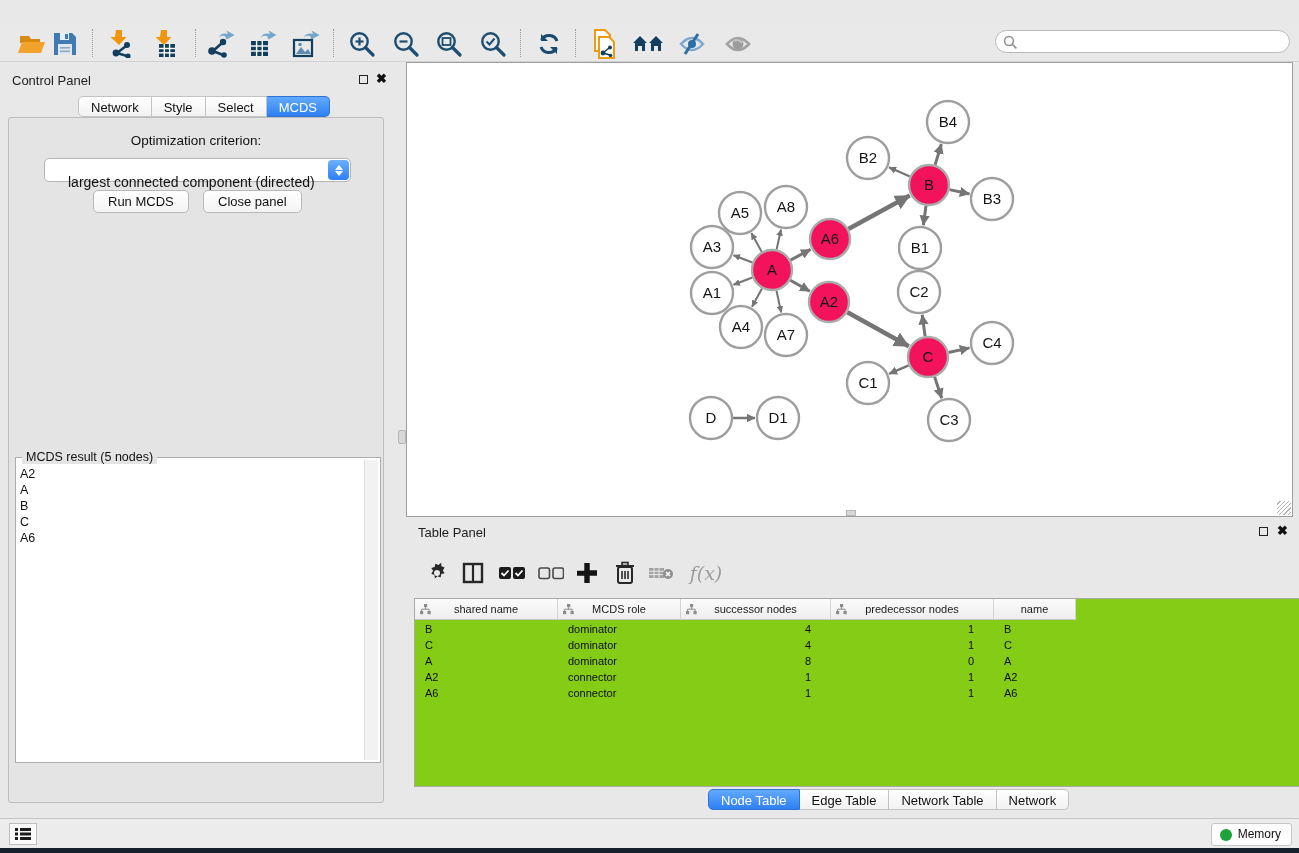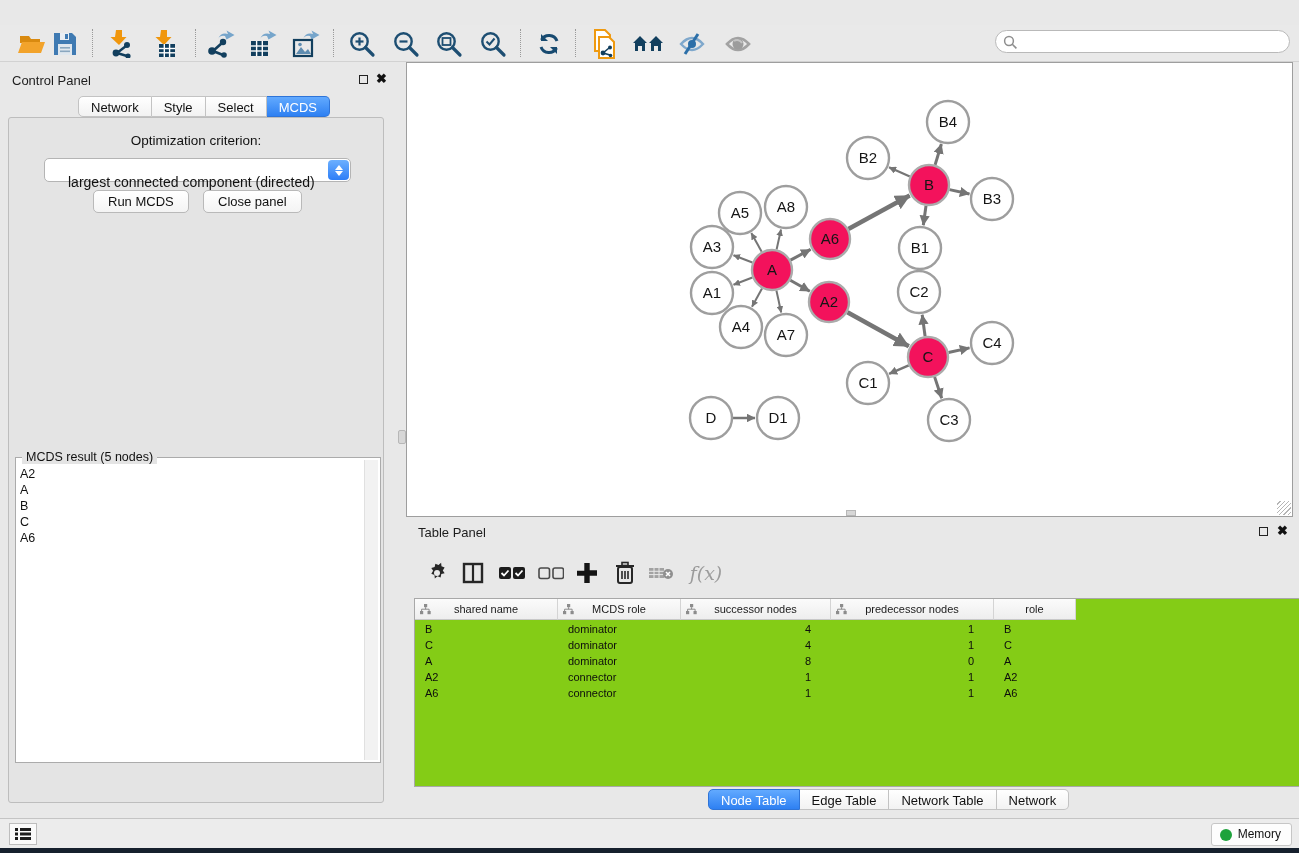--- a/index.html
+++ b/index.html
@@ -532,21 +532,21 @@
               <rect x="0" y="7" width="3.2" height="3.2"></rect>
               <rect x="7.5" y="7" width="3.2" height="3.2"></rect>
             </g>
             <g stroke="#8c8c8c" stroke-width="1" fill="none">
               <path d="M5.6 3.2 v2 M1.6 7 v-1.8 h7.5 V7"></path>
             </g>
           </svg>
           <span>predecessor nodes</span>
         </div>
         <div class="th" style="width: 82px;">
-          <span>role</span>
+          <span>name</span>
         </div>
       </div>
     <div id="tbody">
         <div class="trow" style="top: 22px;">
           <div class="td" style="left: 0px; width: 143px; text-align: left; padding: 0px 0px 0px 10px;">B</div>
           <div class="td" style="left: 143px; width: 123px; text-align: left; padding: 0px 0px 0px 10px;">dominator</div>
           <div class="td" style="left: 266px; width: 150px; text-align: right; padding: 0px 20px 0px 0px;">4</div>
           <div class="td" style="left: 416px; width: 163px; text-align: right; padding: 0px 20px 0px 0px;">1</div>
           <div class="td" style="left: 579px; width: 82px; text-align: left; padding: 0px 0px 0px 10px;">B</div>
         </div>

